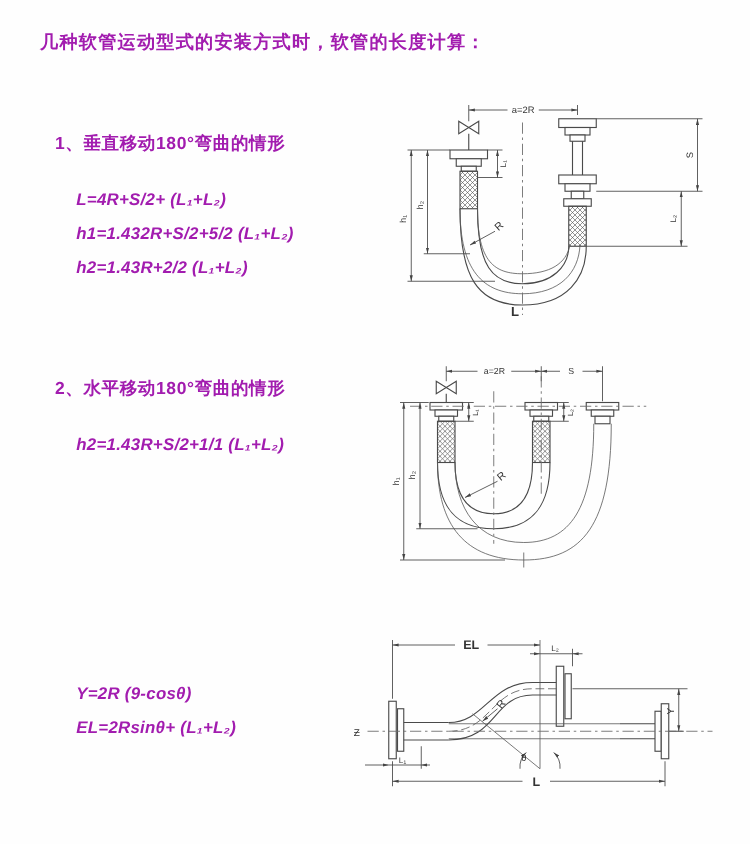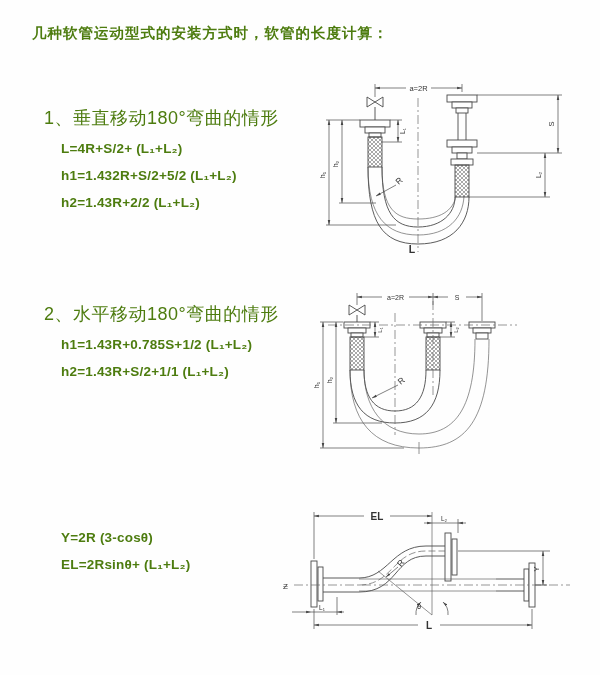--- a/index.html
+++ b/index.html
@@ -1,21 +1,21 @@
 <!DOCTYPE html>
 <html><head>
 <meta charset="utf-8">
 <style>
   html,body{margin:0;padding:0;}
   body{background:#ffffff;font-family:"Liberation Sans","DejaVu Sans",sans-serif;}
-  .page{position:relative;width:600px;height:675px;background:#fefefe;overflow:hidden;color:#4d7c0f;}
+  .page{position:relative;width:600px;height:675px;background:#fefefe;overflow:hidden;color:#a21caf;}
   .doc-title{position:absolute;left:32px;top:24px;font-size:14.5px;font-weight:700;letter-spacing:1px;}
   .section{position:absolute;left:44px;width:270px;}
-  .sec-heading{font-size:18px;font-weight:400;letter-spacing:0.5px;white-space:nowrap;}
-  .formulas{margin-top:5px;padding-left:17px;}
+  .sec-heading{font-size:14px;font-weight:700;letter-spacing:0.5px;white-space:nowrap;}
+  .formulas{margin-top:22px;padding-left:17px;font-style:italic;}
   .formula{font-size:13.5px;font-weight:600;line-height:27px;white-space:nowrap;letter-spacing:0.2px;}
   #sec1{top:106px;} #sec2{top:302px;} #sec3{top:519px;}
   .diag{position:absolute;}
   #diag1{left:312px;top:72px;} #diag2{left:312px;top:285px;} #diag3{left:280px;top:503px;}
   svg{display:block;}
   svg text{font-family:"Liberation Sans","DejaVu Sans",sans-serif;fill:#333;}
   .ln{stroke:#4a4a4a;stroke-width:0.9;fill:none;}
   .thin{stroke:#5a5a5a;stroke-width:0.65;fill:none;}
   .dim{stroke:#4a4a4a;stroke-width:0.7;fill:none;}
   .cl{stroke:#6a6a6a;stroke-width:0.7;fill:none;stroke-dasharray:9 3 2 3;}
@@ -33,28 +33,27 @@
     <div class="formulas">
       <div class="formula">L=4R+S/2+ (L₁+L₂)</div>
       <div class="formula">h1=1.432R+S/2+5/2 (L₁+L₂)</div>
       <div class="formula">h2=1.43R+2/2 (L₁+L₂)</div>
     </div>
   </div>
 
   <div class="section" id="sec2">
     <div class="sec-heading">2、水平移动180°弯曲的情形</div>
     <div class="formulas">
-      <div class="formula">h1=1.43R+0.785S+1/2 (L₁+L₂)</div>
       <div class="formula">h2=1.43R+S/2+1/1 (L₁+L₂)</div>
     </div>
   </div>
 
   <div class="section" id="sec3">
     <div class="formulas">
-      <div class="formula">Y=2R (3-cosθ)</div>
+      <div class="formula">Y=2R (9-cosθ)</div>
       <div class="formula">EL=2Rsinθ+ (L₁+L₂)</div>
     </div>
   </div>
 
   <div class="diag" id="diag1">
     <svg width="272" height="190" viewBox="0 0 272 190">
       <defs>
         <pattern id="bp1" width="4" height="4" patternUnits="userSpaceOnUse">
           <path d="M0,4 L4,0 M0,0 L4,4" stroke="#555" stroke-width="0.5"></path>
         </pattern>

